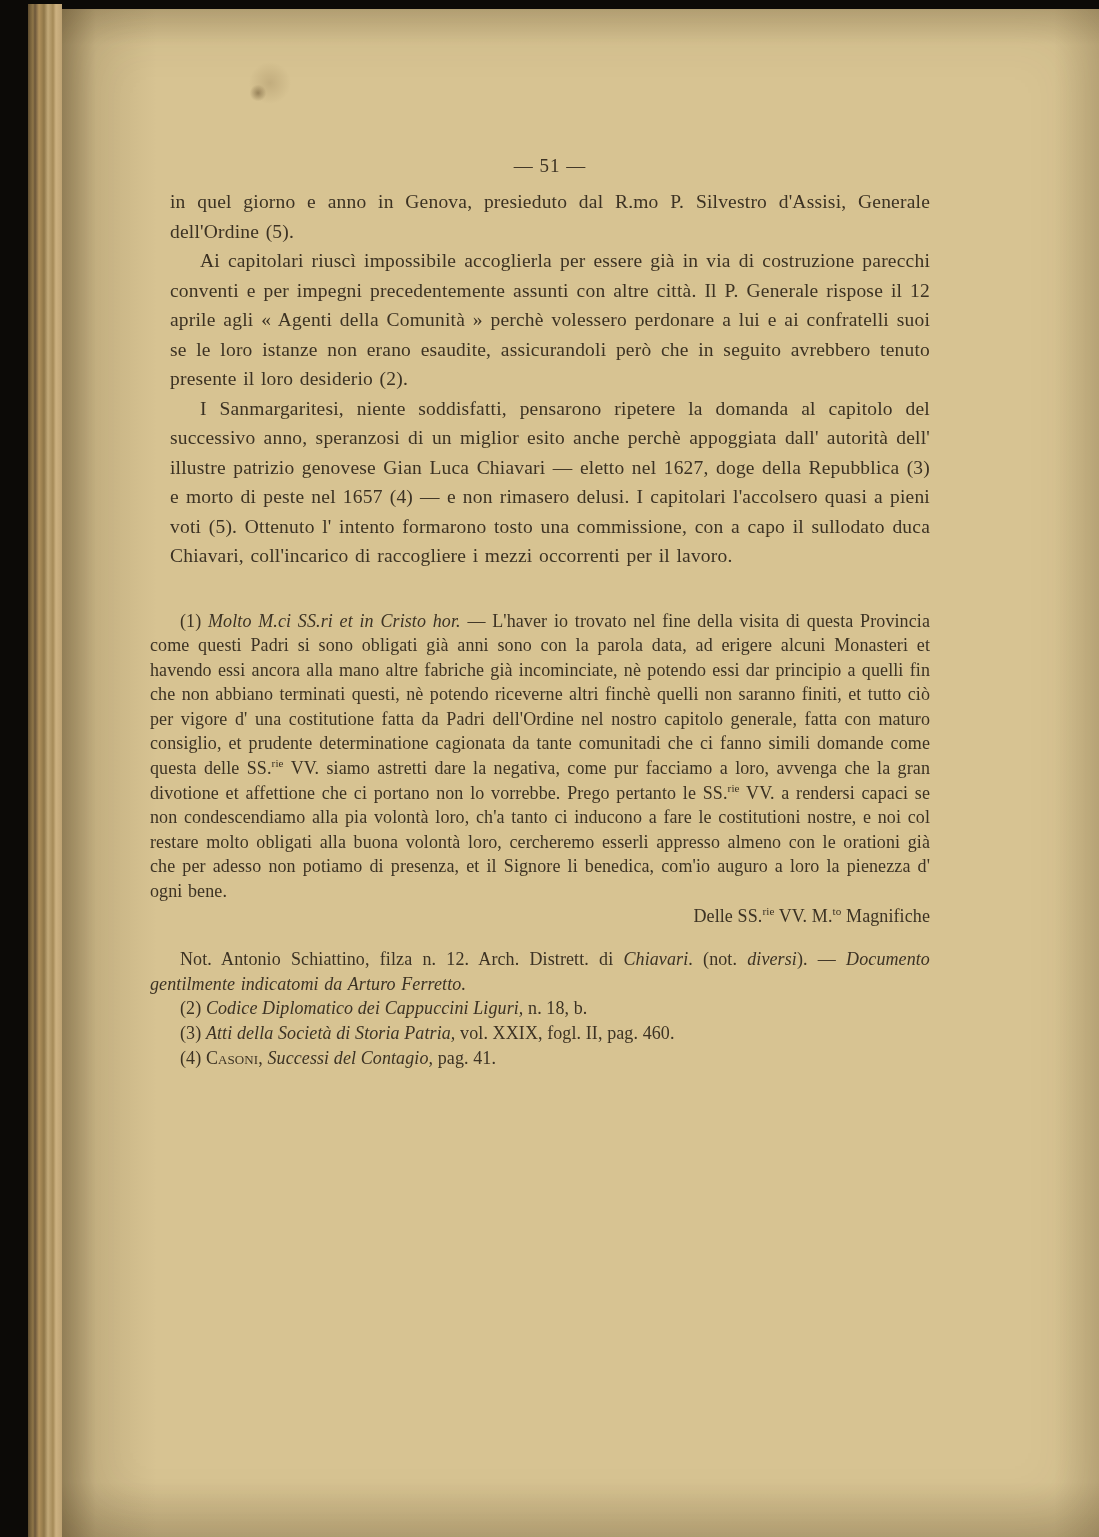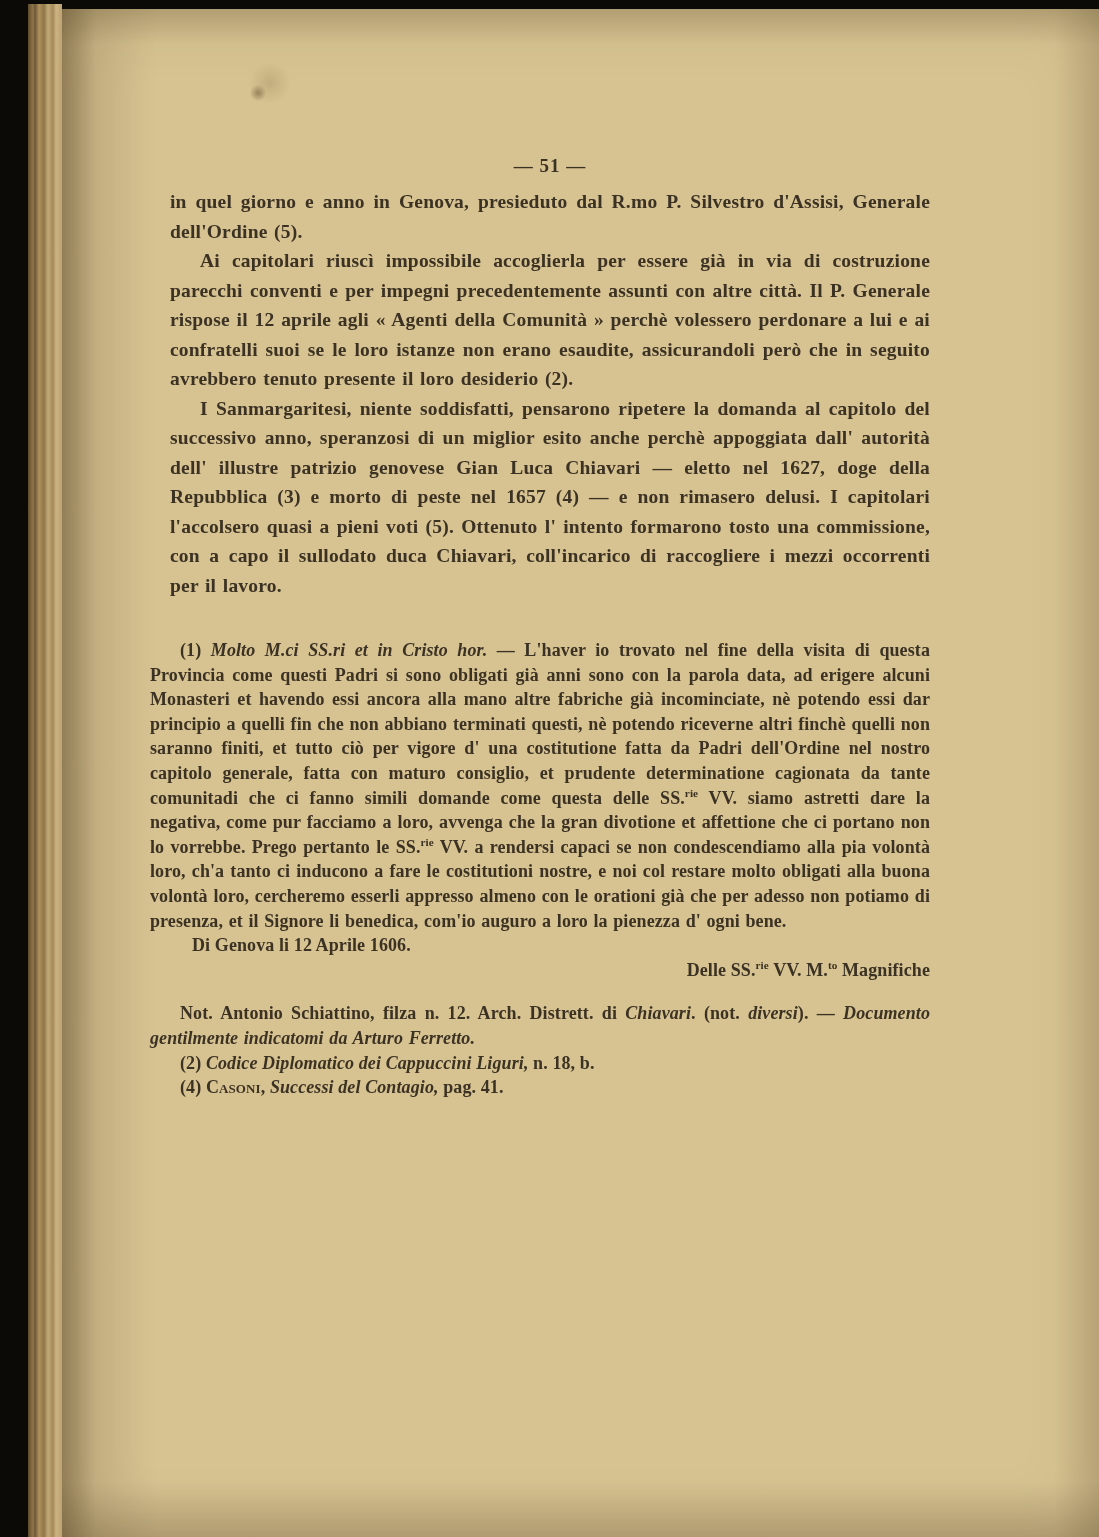--- a/index.html
+++ b/index.html
@@ -38,21 +38,21 @@
       radial-gradient(circle 30px at 208px 74px, rgba(120,95,55,0.22), rgba(120,95,55,0) 70%),
       linear-gradient(to right, rgba(77,58,28,0.45) 0px, rgba(77,58,28,0.12) 34px, rgba(77,58,28,0) 95px),
       linear-gradient(to left, rgba(77,58,28,0.16) 0px, rgba(77,58,28,0) 45px),
       linear-gradient(to bottom, rgba(77,58,28,0.20) 0px, rgba(77,58,28,0) 36px),
       linear-gradient(to top, rgba(77,58,28,0.22) 0px, rgba(77,58,28,0) 55px);
     box-shadow: inset 0 0 70px rgba(80,60,30,0.18);
   }
 
   .text-col {
     position: absolute;
-    left: 108px; right: 169px; top: 0; font-weight: bold;
+    left: 108px; right: 169px; top: 0;
   }
 
   .page-number {
     margin-top: 146px;
     text-align: center;
     font-size: 19px;
     letter-spacing: 1px;
   }
 
   .body-text { margin-top: 10px; }
@@ -102,26 +102,26 @@
       <div class="page-number">— 51 —</div>
 
       <div class="body-text">
         <p class="first">in quel giorno e anno in Genova, presieduto dal R.mo P. Silvestro d'Assisi, Generale dell'Ordine (5).</p>
         <p>Ai capitolari riuscì impossibile accoglierla per essere già in via di costruzione parecchi conventi e per impegni precedentemente assunti con altre città. Il P. Generale rispose il 12 aprile agli « Agenti della Comunità » perchè volessero perdonare a lui e ai confratelli suoi se le loro istanze non erano esaudite, assicurandoli però che in seguito avrebbero tenuto presente il loro desiderio (2).</p>
         <p>I Sanmargaritesi, niente soddisfatti, pensarono ripetere la domanda al capitolo del successivo anno, speranzosi di un miglior esito anche perchè appoggiata dall' autorità dell' illustre patrizio genovese Gian Luca Chiavari — eletto nel 1627, doge della Repubblica (3) e morto di peste nel 1657 (4) — e non rimasero delusi. I capitolari l'accolsero quasi a pieni voti (5). Ottenuto l' intento formarono tosto una commissione, con a capo il sullodato duca Chiavari, coll'incarico di raccogliere i mezzi occorrenti per il lavoro.</p>
       </div>
 
       <div class="footnotes">
         <p class="fn-long"><span>(1) </span><em>Molto M.ci SS.ri et in Cristo hor.</em><span> — L'haver io trovato nel fine della visita di questa Provincia come questi Padri si sono obligati già anni sono con la parola data, ad erigere alcuni Monasteri et havendo essi ancora alla mano altre fabriche già incominciate, nè potendo essi dar principio a quelli fin che non abbiano terminati questi, nè potendo riceverne altri finchè quelli non saranno finiti, et tutto ciò per vigore d' una costitutione fatta da Padri dell'Ordine nel nostro capitolo generale, fatta con maturo consiglio, et prudente determinatione cagionata da tante comunitadi che ci fanno simili domande come questa delle SS.</span><sup>rie</sup><span> VV. siamo astretti dare la negativa, come pur facciamo a loro, avvenga che la gran divotione et affettione che ci portano non lo vorrebbe. Prego pertanto le SS.</span><sup>rie</sup><span> VV. a rendersi capaci se non condescendiamo alla pia volontà loro, ch'a tanto ci inducono a fare le costitutioni nostre, e noi col restare molto obligati alla buona volontà loro, cercheremo esserli appresso almeno con le orationi già che per adesso non potiamo di presenza, et il Signore li benedica, com'io auguro a loro la pienezza d' ogni bene.</span></p>
-        <p class="line-date">Di Genova li 12 Aprile 1606.</p>
         <p class="line-salut"><span>Delle SS.</span><sup>rie</sup><span> VV. M.</span><sup>to</sup><span> Magnifiche</span></p>
 
 
         <div class="notes">
           <p class="notarial"><span>Not. Antonio Schiattino, filza n. 12. Arch. Distrett. di </span><em>Chiavari</em><span>. (not. </span><em>diversi</em><span>). — </span><em>Documento gentilmente indicatomi da Arturo Ferretto.</em></p>
           <p class="note-line"><span>(2) </span><em>Codice Diplomatico dei Cappuccini Liguri,</em><span> n. 18, b.</span></p>
+          <p class="note-line"><span>(3) </span><em>Atti della Società di Storia Patria,</em><span> vol. XXIX, fogl. II, pag. 460.</span></p>
           <p class="note-line"><span>(4) </span><span class="sc">Casoni</span><span>, </span><em>Successi del Contagio,</em><span> pag. 41.</span></p>
         </div>
       </div>
 
     </div>
   </div>
 </div>
 
 </body></html>

